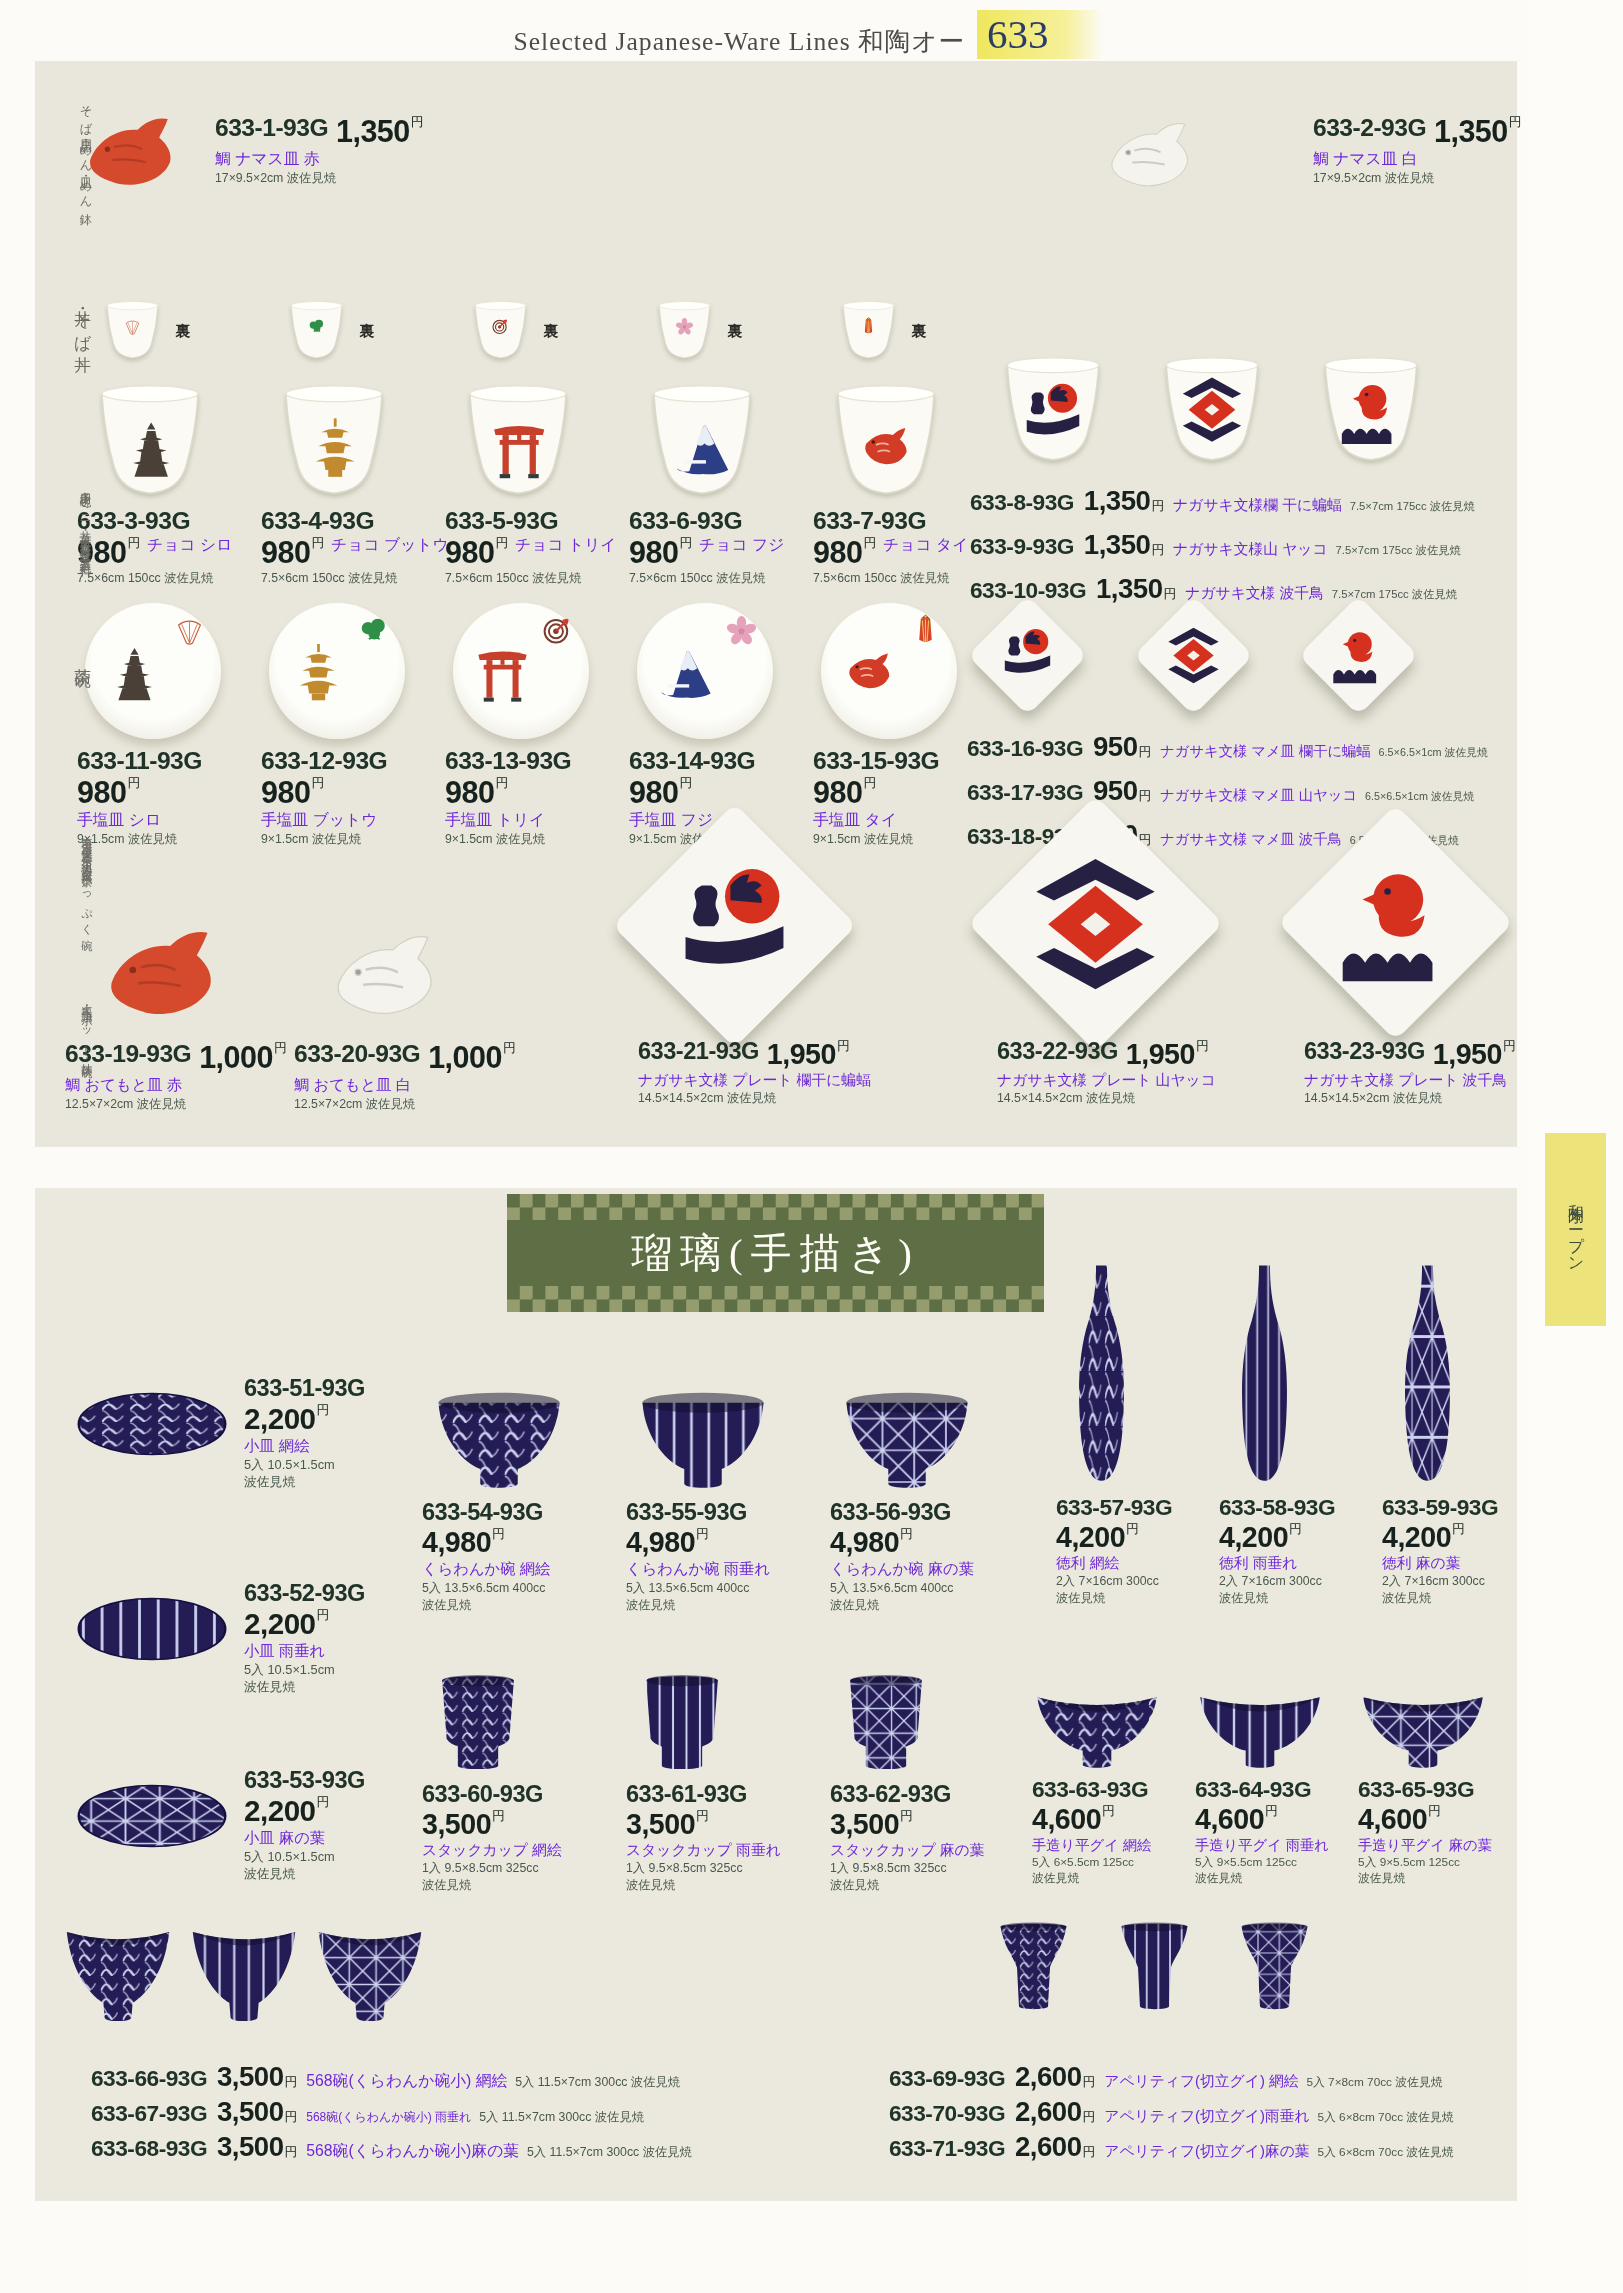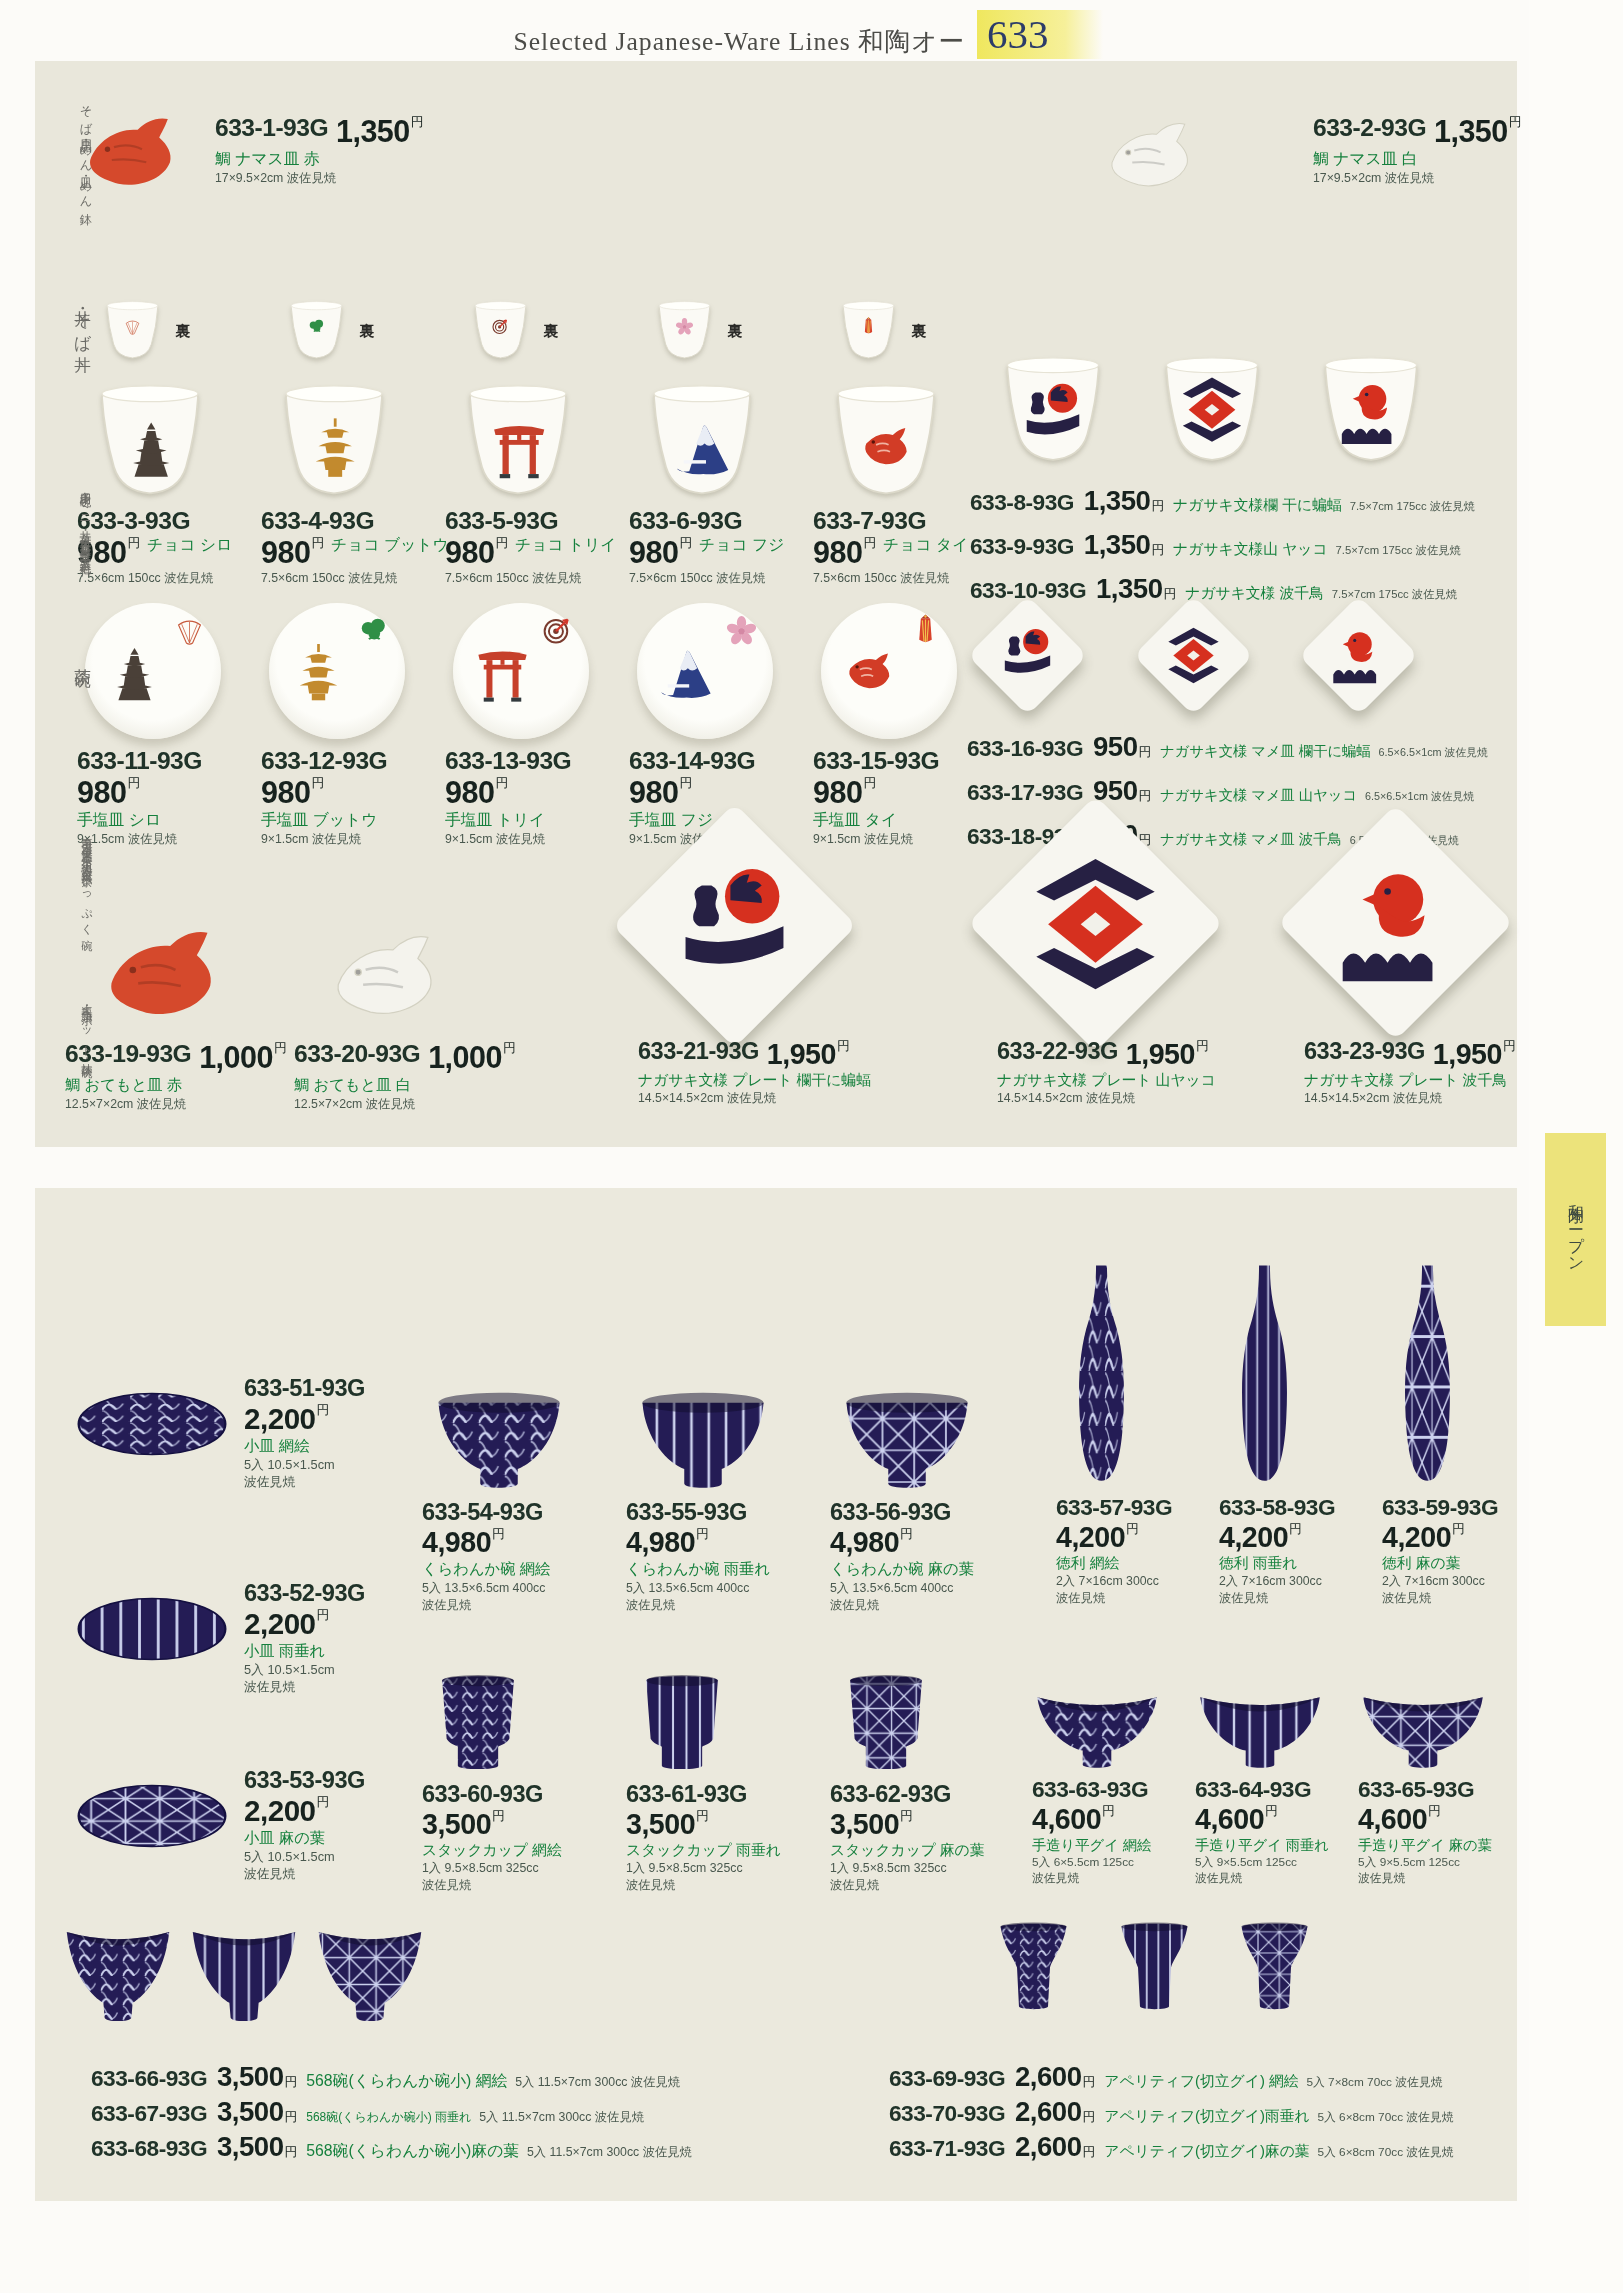--- a/index.html
+++ b/index.html
@@ -21,21 +21,21 @@
   
   .banner{position:absolute;background:#5e6f45;display:flex;align-items:center;justify-content:center;}
   .banner:before,.banner:after{content:"";position:absolute;left:0;right:0;height:25.6px;
       background:repeating-conic-gradient(#9ba173 0% 25%,#5e6f45 25% 50%) 0 0/25.6px 25.6px;opacity:.9;}
   .banner:before{top:0;} .banner:after{bottom:0;}
   .banner .btxt{font-family:"Liberation Serif","DejaVu Serif",serif;color:#fdfdf6;z-index:1;}
   
   .code{font-weight:bold;font-size:24.6px;color:#203329;letter-spacing:-0.5px;white-space:nowrap;}
   .price{font-weight:bold;font-size:30.5px;color:#17221e;letter-spacing:-0.5px;}
   .yen{font-size:12.8px;color:#17221e;margin:0 3px 0 1px;}
-  .pname{font-size:15.8px;color:#15803d;white-space:nowrap;}
+  .pname{font-size:15.8px;color:#6d28d9;white-space:nowrap;}
   .spec{font-size:12.3px;color:#49584e;white-space:nowrap;}
   .bl{display:flex;align-items:flex-start;}
   .irow{display:flex;align-items:baseline;white-space:nowrap;}
   .irow .code{font-size:22.7px;margin-right:9.9px;}
   .irow .price{font-size:27.6px;}
   .irow .pname{font-size:14.8px;margin:0 7.9px 0 5.9px;}
   .irow .spec{font-size:11.3px;}
   
   .grid5{position:absolute;display:grid;grid-template-columns:repeat(5,184px);}
   .grid3{position:absolute;display:grid;}
@@ -571,20 +571,23 @@
   <div class="abs" style="left:1304px;top:1038px;width:217px;">
     <div class="bl">
         <span class="code" style="font-size:23.6px;">633-23-93G</span>
         <span class="price" style="font-size:28.6px;margin-left:7.9px;">1,950</span>
         <span class="yen">円</span>
       </div>
     <div class="pname" style="font-size:14.8px;">ナガサキ文様 プレート 波千鳥</div>
     <div class="spec">14.5×14.5×2cm 波佐見焼</div>
   </div>
 
+  <div class="banner" style="left:507px;top:1194px;width:537px;height:118px;">
+    <span class="btxt" style="font-size:41px;letter-spacing:7.9px;">瑠璃(手描き)</span>
+  </div>
 
   <svg class="abs" style="left:74px;top:1373px;" width="156" height="102" viewBox="0 0 100 100" preserveAspectRatio="none">
       <use href="#shape-oval" fill="url(#pat-ami)" stroke="#141040" stroke-width="1.5"></use>
     </svg>
   <div class="abs" style="left:244px;top:1375px;width:177px;">
     <div class="code" style="font-size:23.6px;">633-51-93G</div>
     <div class="bl">
         <span class="price" style="font-size:29.6px;">2,200</span>
         <span class="yen">円</span>
       </div>

